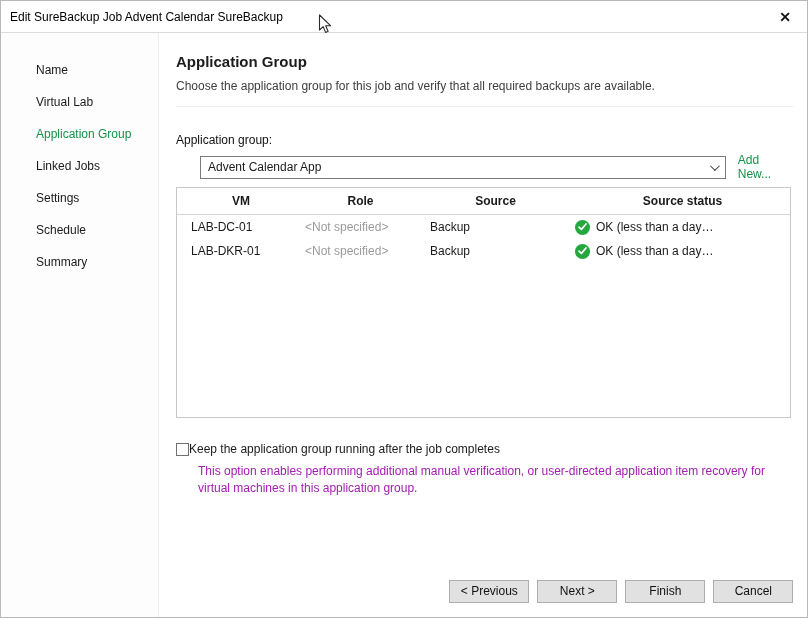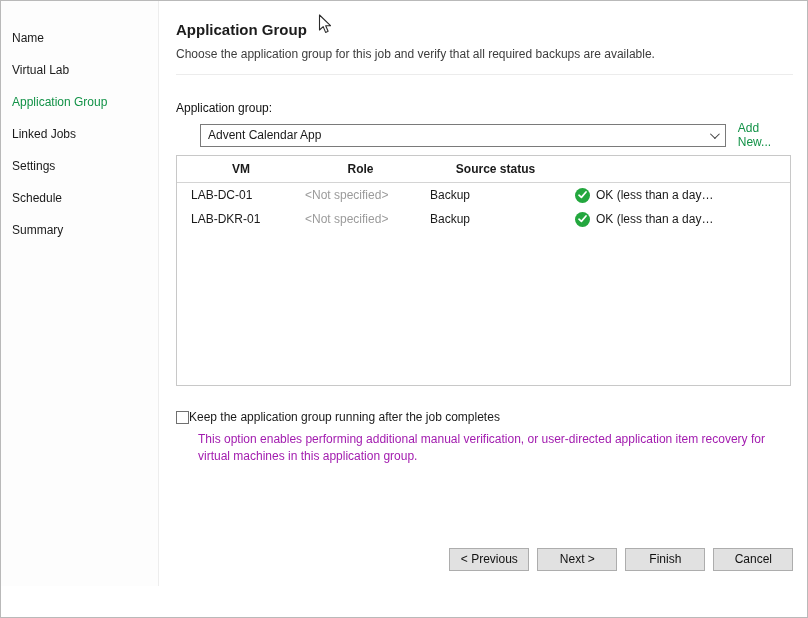--- a/index.html
+++ b/index.html
@@ -22,21 +22,21 @@
     padding:2px 4px; line-height:1;
   }
 
   
   .bodyrow { display:flex; height:585px; }
   .sidebar {
     width:158px; background:#fdfdfd; border-right:1px solid #ededed;
     padding-top:21px; flex:0 0 158px;
   }
   .sidebar .step {
-    height:32px; line-height:32px; padding-left:8px; color:#1a1a1a;
+    height:32px; line-height:32px; padding-left:32px; color:#1a1a1a;
     cursor:pointer; border-left:3px solid transparent;
   }
   .sidebar .step.active {
     color:var(--accent-green, #129247); border-left-color:transparent;
   }
 
   .content { flex:1; position:relative; padding:0 18px 0 17px; background:#ffffff; }
 
   .page-title { margin:20px 0 0; font-size:15px; font-weight:bold; color:#1c1c1c; }
   .subtitle { margin:9px 0 0; color:#3d3d3d; }
@@ -97,20 +97,24 @@
   }
 
   
   .cursor { position:absolute; left:317px; top:13px; pointer-events:none; }
 </style>
 </head>
 <body>
 
 <div class="window">
 
+  <div class="titlebar">
+    <span class="title">Edit SureBackup Job Advent Calendar SureBackup</span>
+    <span class="close">✕</span>
+  </div>
 
   <div class="bodyrow">
 
     <nav class="sidebar">
       <div class="step">Name</div>
       <div class="step">Virtual Lab</div>
       <div class="step active">Application Group</div>
       <div class="step">Linked Jobs</div>
       <div class="step">Settings</div>
       <div class="step">Schedule</div>
@@ -132,20 +136,21 @@
             </span>
         </div>
         <a class="addnew">Add New...</a>
       </div>
 
 
       <div class="grid">
         <div class="grid-row grid-head">
           <div>VM</div>
           <div>Role</div>
+          <div>Source</div>
           <div>Source status</div>
         </div>
 
         <div class="grid-row grid-data">
           <div>LAB-DC-01</div>
           <div class="role-dim">&lt;Not specified&gt;</div>
           <div>Backup</div>
           <div class="status-cell">
             <span class="ok-icon">
               <svg width="9" height="8" viewBox="0 0 9 8">

